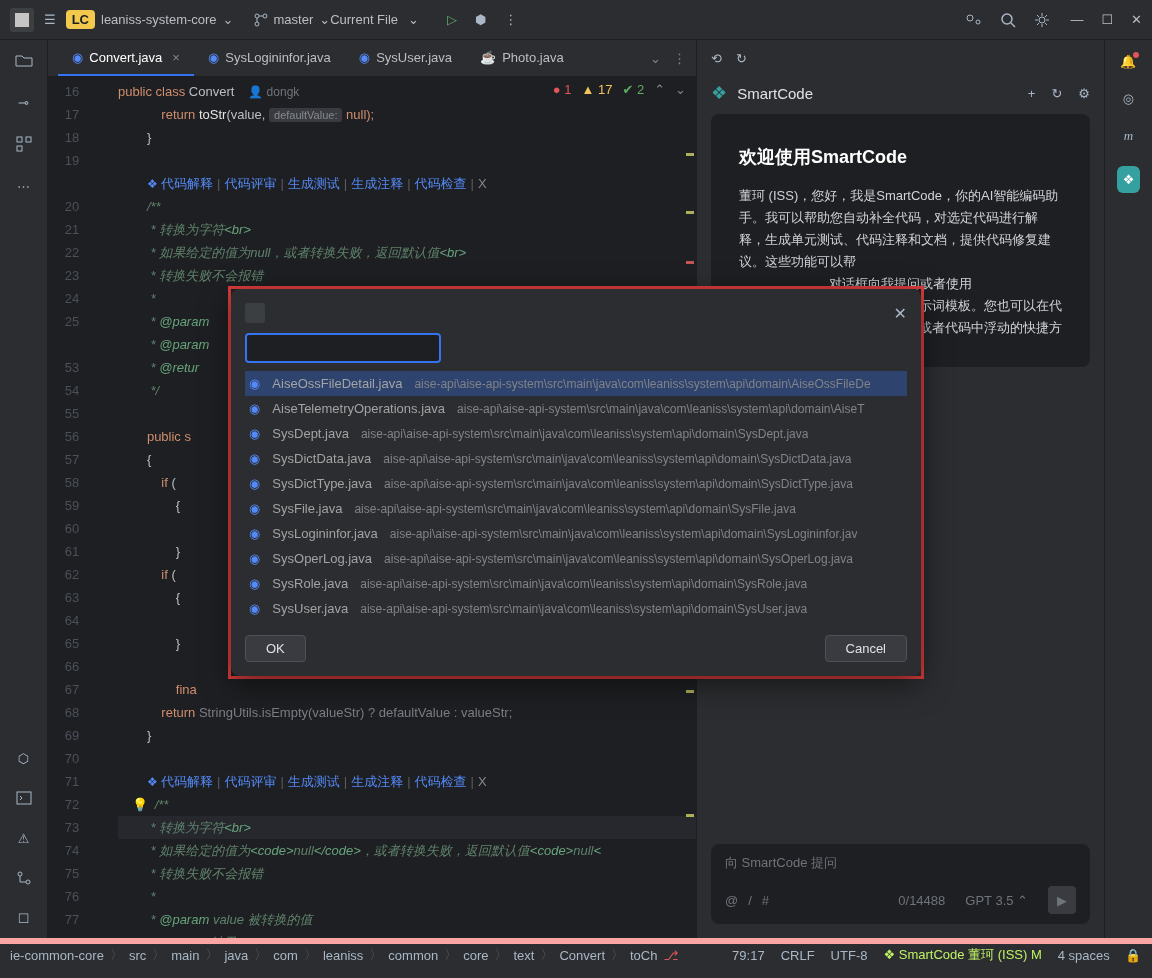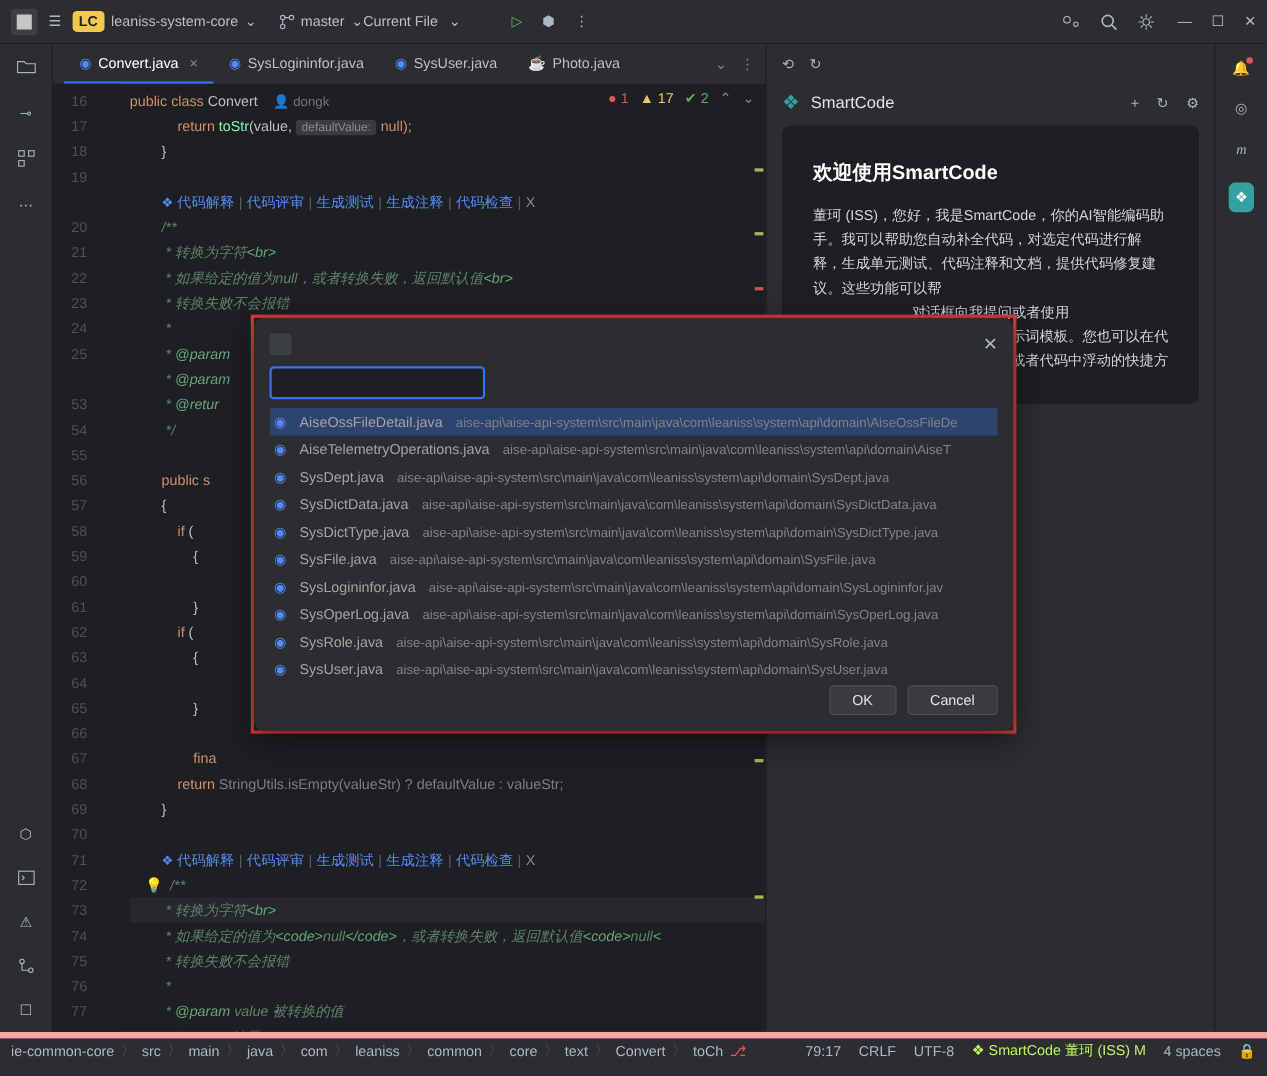--- a/index.html
+++ b/index.html
@@ -27,21 +27,21 @@
 .tab .close{color:#888;margin-left:4px}
 .tabs .tab-actions{margin-left:auto;display:flex;gap:12px;padding-right:10px;color:#888}
 .code-wrap{flex:1;display:flex;overflow:hidden;position:relative}
 .gutter{width:60px;background:#1e1f22;text-align:center;padding-right:12px;color:#4b5059;font-family:'Consolas',monospace;font-size:13px;line-height:23px;padding-top:4px}
 .gutter .ln{height:23px}
 .code{flex:1;font-family:'Consolas',monospace;font-size:14px;line-height:23px;padding-top:4px;padding-left:10px;white-space:pre;overflow:hidden}
 .kw{color:#cf8e6d}
 .cmt{color:#7a7e85}
 .cmt-doc{color:#5f826b;font-style:italic}
 .tag{color:#67a37c}
-.fn{color:#86efac}
+.fn{color:#e5e5e5}
 .param{font-style:italic}
 .type{color:#bcbec4}
 .hint-box{background:#393b40;color:#868a91;padding:1px 5px;border-radius:3px;font-size:11px}
 .ai-bar{color:#548af7;font-size:12px}
 .ai-bar .sep{color:#5a5d63;margin:0 4px}
 .ai-bar .x{color:#888}
 .code-line{height:23px}
 .code-line.hl{background:#26282e}
 .bulb{color:#f2c55c;margin-right:6px}
 .top-indicators{position:absolute;right:10px;top:6px;display:flex;gap:10px;align-items:center;font-size:12px}
@@ -87,24 +87,24 @@
 .dialog .dlg-head{display:flex;align-items:center;margin-bottom:10px}
 .dialog .dlg-head .dico{width:20px;height:20px;background:#3c3f41;border-radius:3px}
 .dialog .dlg-head .dclose{margin-left:auto;color:#a9b7c6;cursor:pointer;font-size:16px}
 .dialog .search{border:2px solid #3574f0;background:#1e1f22;height:30px;border-radius:4px;margin-bottom:8px;padding:0 8px}
 .dialog .list{max-height:250px;overflow:hidden}
 .dialog .item{padding:5px 4px;display:flex;gap:12px;cursor:pointer;font-size:13px;align-items:baseline}
 .dialog .item.sel{background:#2e436e}
 .dialog .item .fico{color:#548af7;flex-shrink:0}
 .dialog .item .fname{color:#a3a3a3;white-space:nowrap}
 .dialog .item .fpath{color:#808389;font-size:12px;white-space:nowrap;overflow:hidden;text-overflow:ellipsis}
-.dialog .btns{display:flex;justify-content:flex-end;gap:10px;margin-top:2px}
+.dialog .btns{display:flex;justify-content:space-between;gap:10px;margin-top:14px}
 .dialog .btn{background:#393b40;border:1px solid #4e5157;padding:5px 20px;border-radius:4px;cursor:pointer;color:#dfe1e5}
 svg{display:block}
-.cfg{margin-left:auto;margin-right:28px;display:flex;align-items:center;gap:10px;cursor:pointer}
+.cfg{margin-left:auto;margin-right:10px;display:flex;align-items:center;gap:10px;cursor:pointer}
 </style>
 </head>
 <body>
 
 <div class="titlebar">
   <div class="ico">
       <svg width="14" height="14">
         <rect width="14" height="14" fill="#fff" opacity=".7"></rect>
       </svg>
     </div>
@@ -295,20 +295,33 @@
     </div>
     <div class="rp-body">
       <div class="rp-card">
         <h2>欢迎使用SmartCode</h2>
         <p><span>董珂 (ISS)，您好，我是SmartCode，你的AI智能编码助手。我可以帮助您自动补全代码，对选定代码进行解释，生成单元测试、代码注释和文档，提供代码修复建议。这些功能可以帮</span></p>
         <p style="text-align:center"><span>对话框向我提问或者使用</span></p>
         <p style="text-align:right"><span>示词模板。您也可以在代</span></p>
         <p style="text-align:right"><span>里或者代码中浮动的快捷方</span></p>
       </div>
     </div>
+    <div class="rp-input">
+      <div class="rp-input-box">
+        <div class="placeholder">向 SmartCode 提问</div>
+        <div class="row">
+          <span>@</span>
+          <span>/</span>
+          <span>#</span>
+          <span class="counter">0/14488</span>
+          <span class="model"><span>GPT 3.5</span> ⌃</span>
+          <div class="send">▶</div>
+        </div>
+      </div>
+    </div>
   </div>
 
   <div class="sidebar-right">
     <div class="sico notif-dot">🔔</div>
     <div class="sico">◎</div>
     <div class="sico" style="font-style:italic;font-family:serif">m</div>
     <div class="sico active">❖</div>
   </div>
 </div>
 

